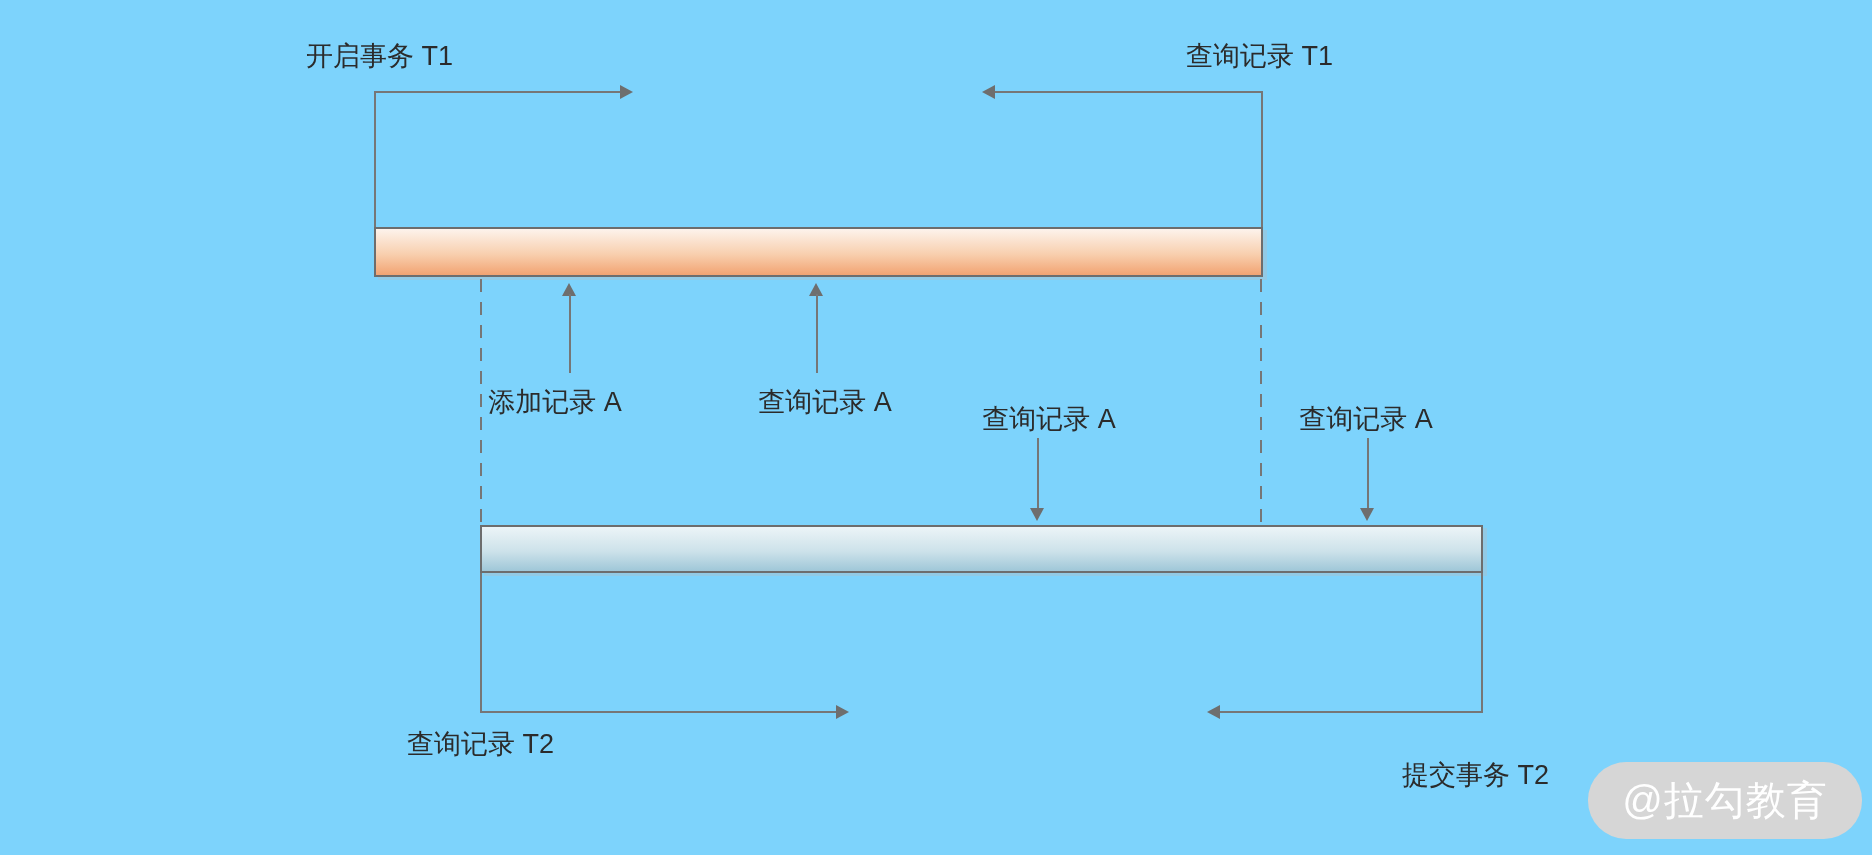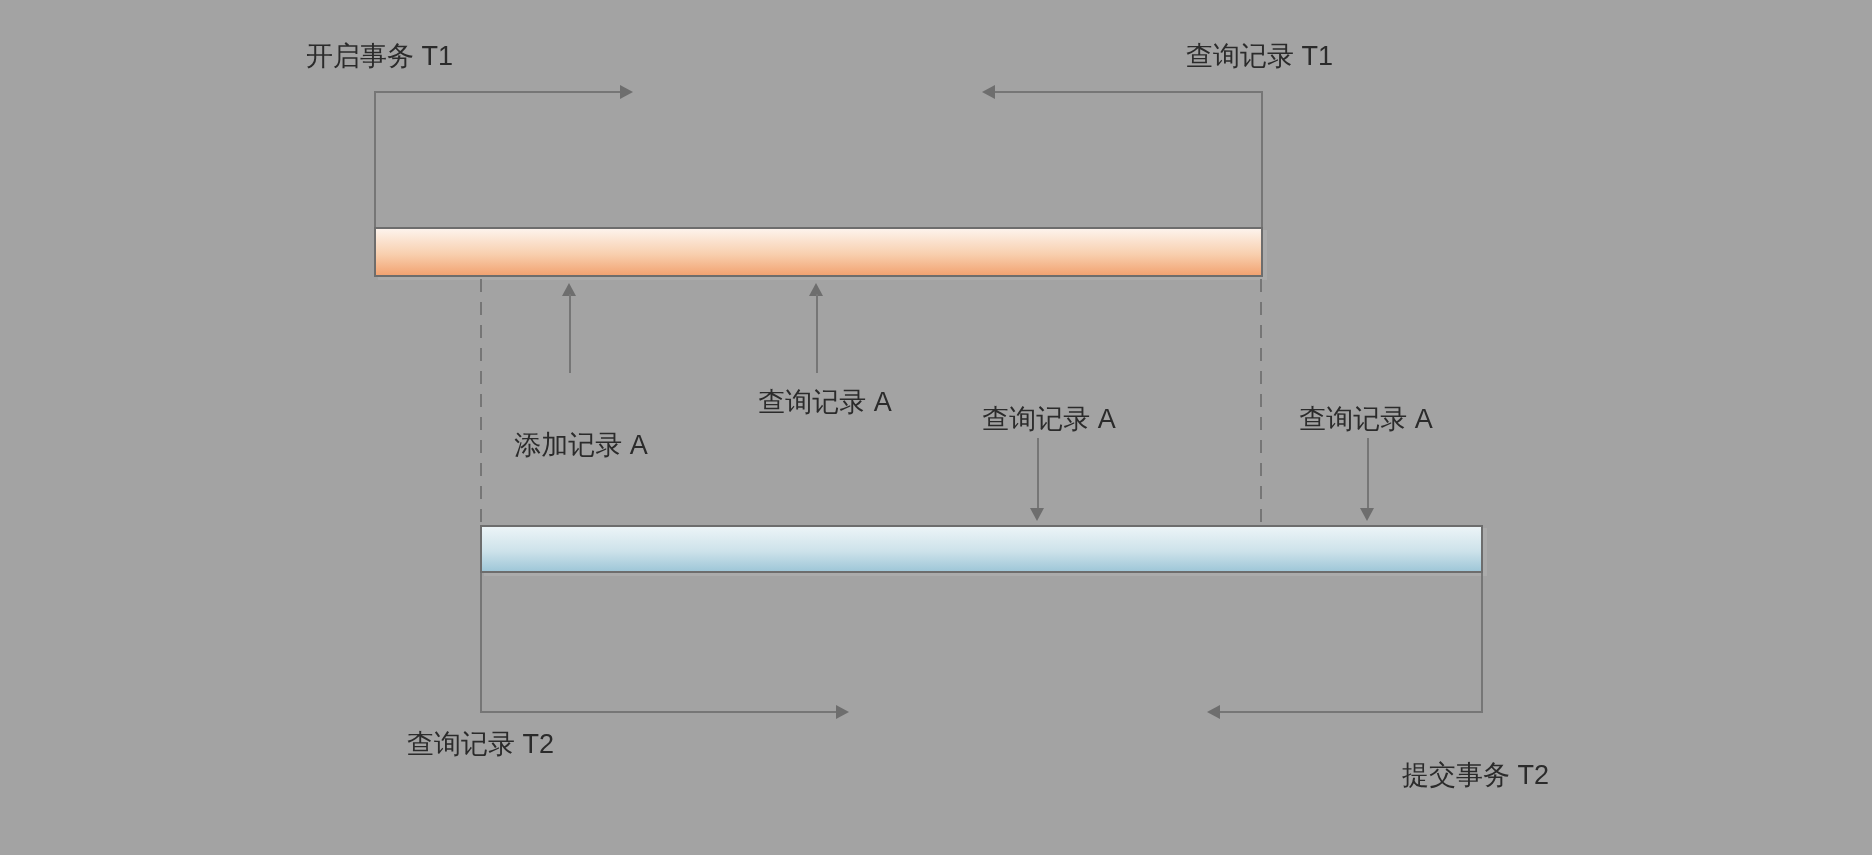--- a/index.html
+++ b/index.html
@@ -1,17 +1,17 @@
 <!DOCTYPE html>
 <html><head>
 <meta charset="utf-8">
 <style>
   html,body{margin:0;padding:0;background:#ffffff;}
   #canvas{
-    position:relative;width:1872px;height:855px;background:#a3a3a3;overflow:hidden;
+    position:relative;width:1872px;height:855px;background:#7dd3fc;overflow:hidden;
     font-family:"Liberation Sans","DejaVu Sans",sans-serif;color:#2b2b2b;
   }
   .lbl{position:absolute;font-size:27px;line-height:1.25;white-space:nowrap;color:#2b2b2b;}
   .lbl.center{text-align:center;}
   .hline{position:absolute;height:2px;background:#767676;}
   .vline{position:absolute;width:2px;background:#767676;}
   .vdash{position:absolute;width:2px;background:repeating-linear-gradient(to bottom,#767676 0 13px,transparent 13px 23px);}
   .arr{position:absolute;width:0;height:0;}
   .arr.right{border-top:7px solid transparent;border-bottom:7px solid transparent;border-left:13px solid #6e6e6e;}
   .arr.left{border-top:7px solid transparent;border-bottom:7px solid transparent;border-right:13px solid #6e6e6e;}
@@ -44,21 +44,21 @@
   <div class="bar" id="t1-bar"></div>
 
   <div class="vdash" style="left:480px;top:279px;height:247px;"></div>
   <div class="vdash" style="left:1260px;top:279px;height:247px;"></div>
 
   <div class="arr up" style="left:562px;top:283px;"></div>
   <div class="vline" style="left:569px;top:294px;height:79px;"></div>
   <div class="arr up" style="left:809px;top:283px;"></div>
   <div class="vline" style="left:816px;top:294px;height:79px;"></div>
 
-  <div class="lbl center" style="left:496px;top:386px;width:170px;margin-top:43px;">添加记录 A</div>
+  <div class="lbl center" style="left:470px;top:386px;width:170px;">添加记录 A</div>
   <div class="lbl center" style="left:740px;top:386px;width:170px;">查询记录 A</div>
 
   <div class="lbl center" style="left:964px;top:403px;width:170px;">查询记录 A</div>
   <div class="lbl center" style="left:1281px;top:403px;width:170px;">查询记录 A</div>
 
   <div class="vline" style="left:1037px;top:438px;height:72px;"></div>
   <div class="arr down" style="left:1030px;top:508px;"></div>
   <div class="vline" style="left:1367px;top:438px;height:72px;"></div>
   <div class="arr down" style="left:1360px;top:508px;"></div>
 
@@ -67,14 +67,15 @@
   <div class="vline" style="left:480px;top:573px;height:139px;"></div>
   <div class="vline" style="left:1481px;top:573px;height:139px;"></div>
   <div class="hline" style="left:480px;top:711px;width:356px;"></div>
   <div class="arr right" style="left:836px;top:705px;"></div>
   <div class="hline" style="left:1220px;top:711px;width:263px;"></div>
   <div class="arr left" style="left:1207px;top:705px;"></div>
 
   <div class="lbl" style="left:407px;top:728px;">查询记录 T2</div>
   <div class="lbl" style="left:1402px;top:732px;margin-top:27px;">提交事务 T2</div>
 
+  <div id="watermark">@拉勾教育</div>
 
 </div>
 
 </body></html>

